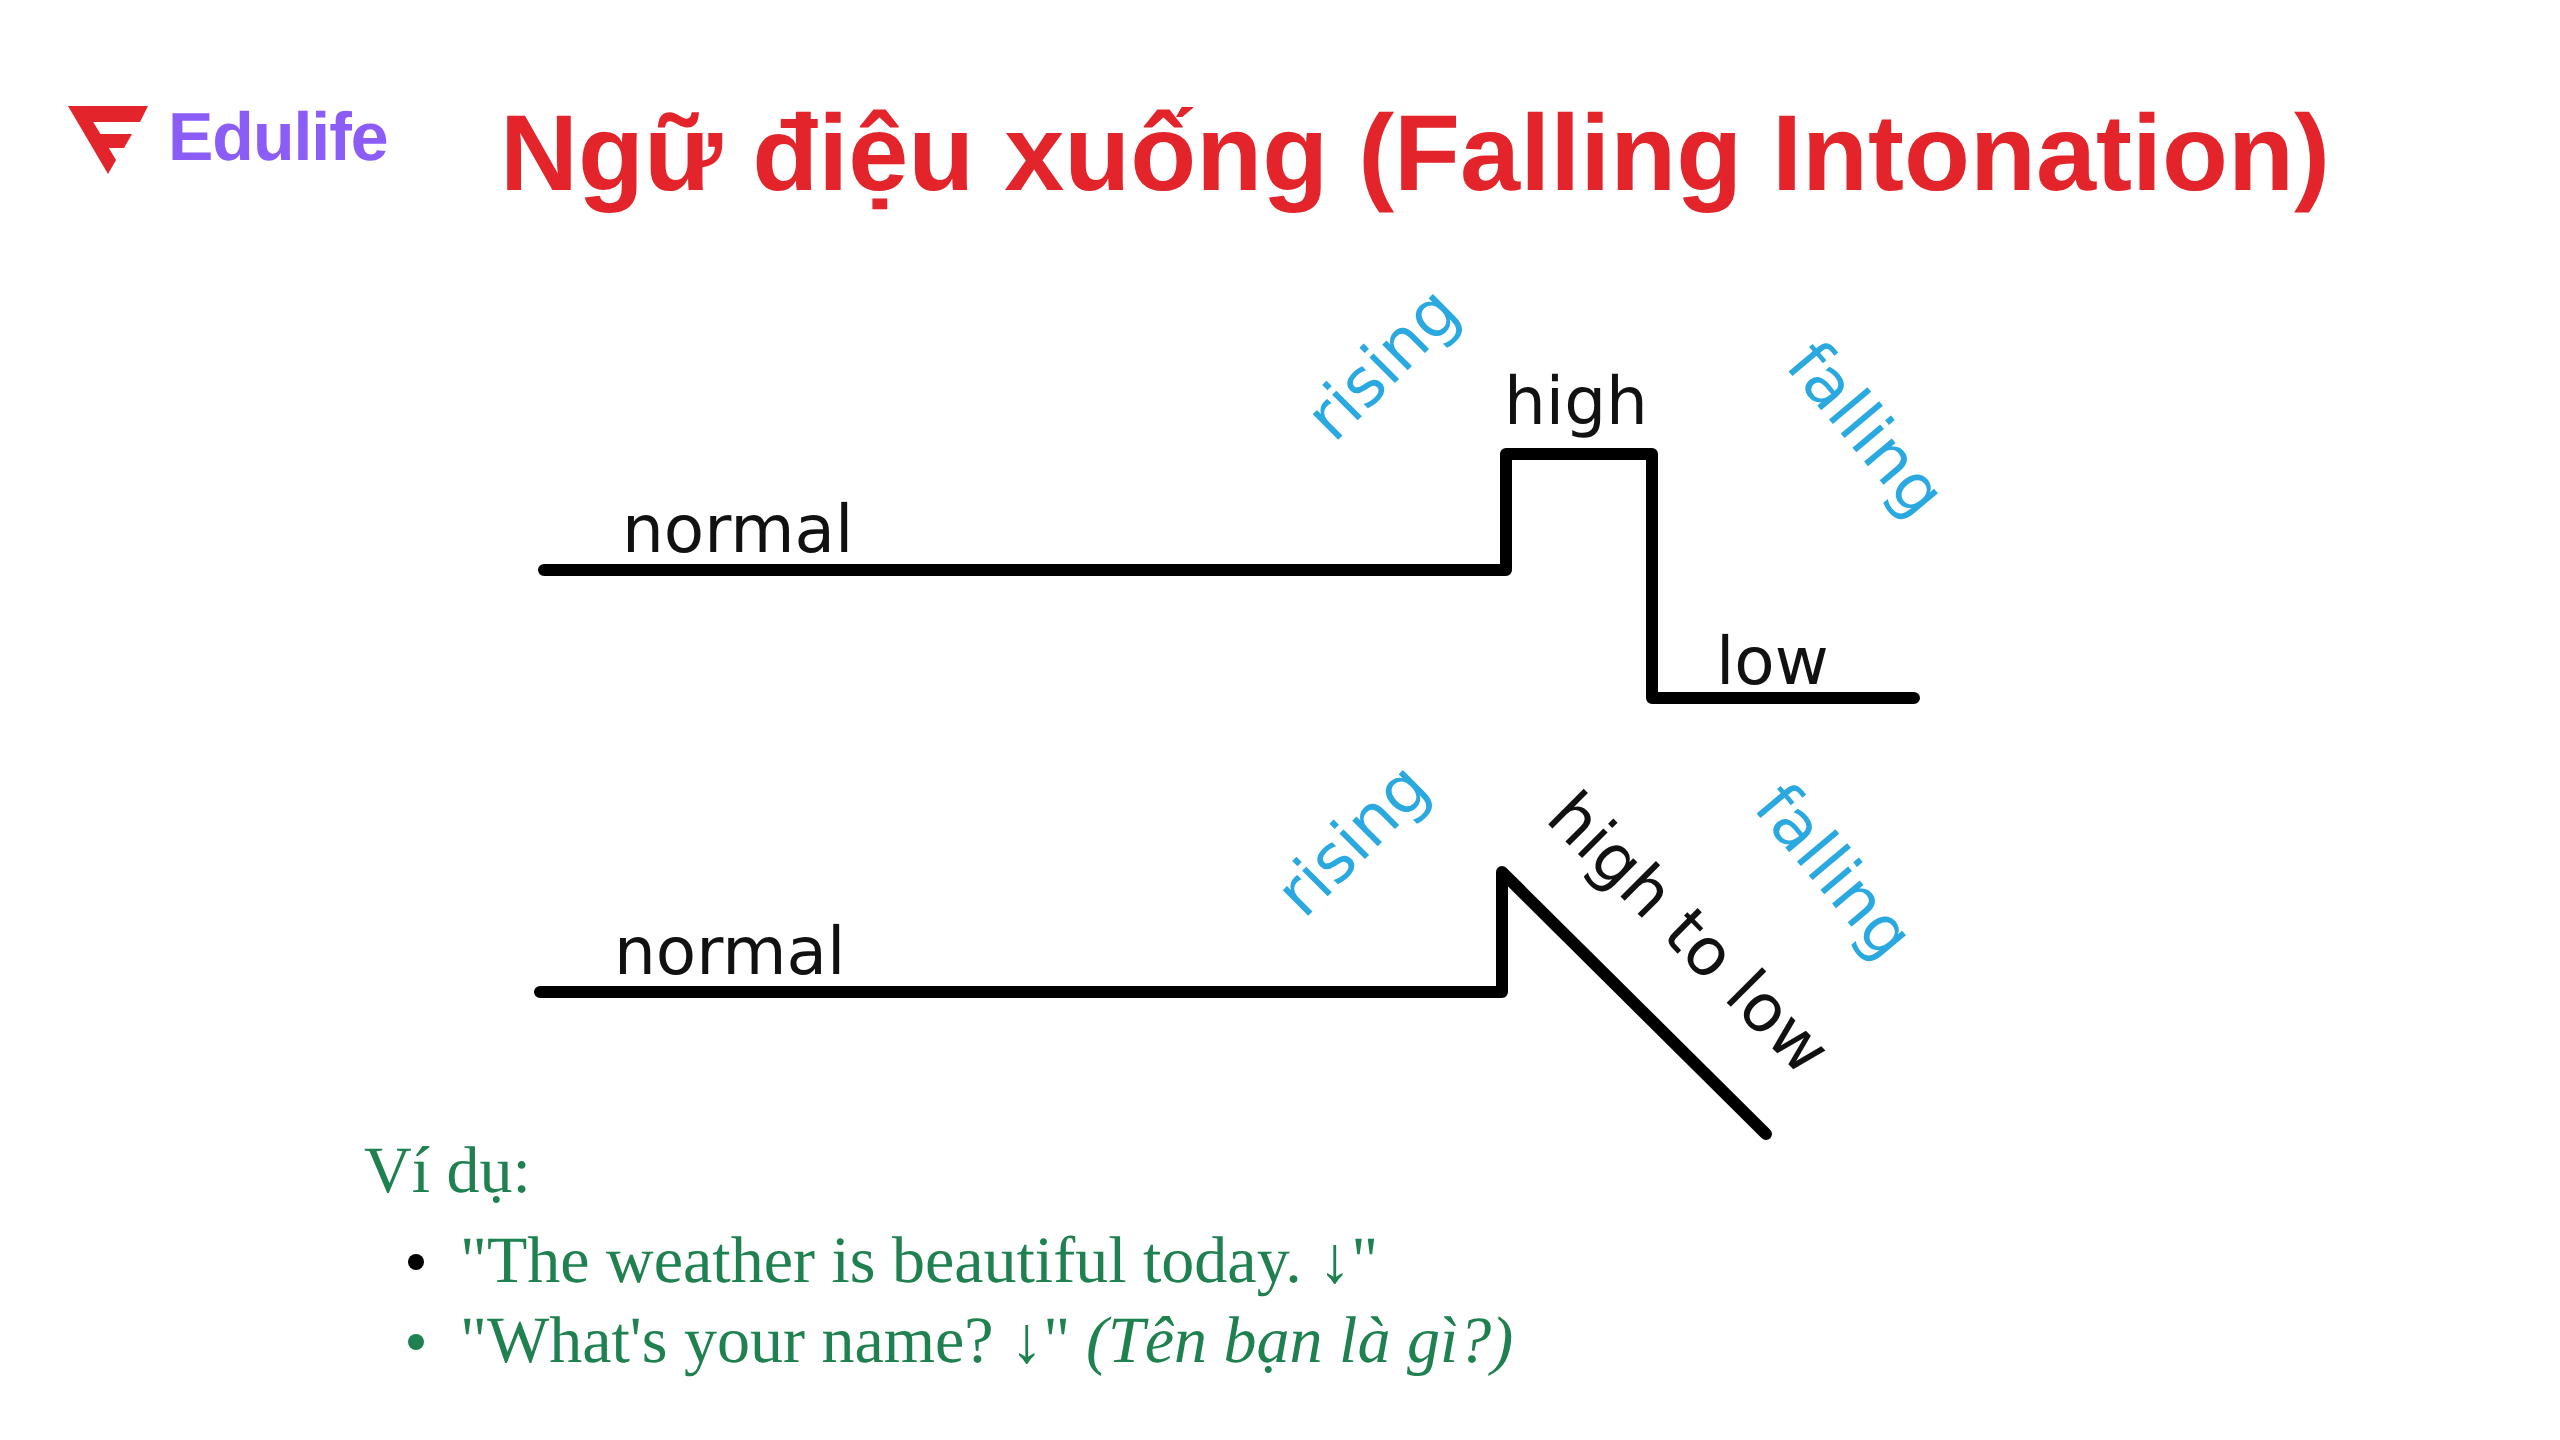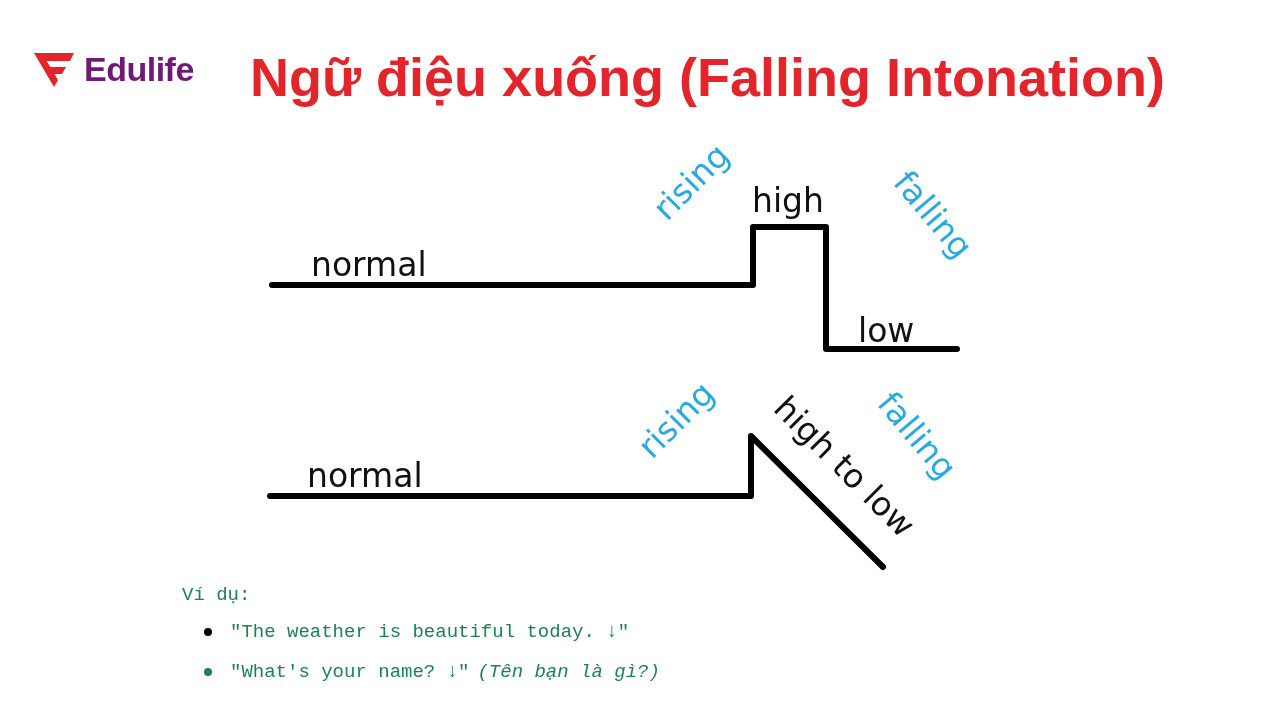--- a/index.html
+++ b/index.html
@@ -1,23 +1,23 @@
 <!DOCTYPE html>
 <html><head>
 <meta charset="utf-8">
 <style>
   html, body { margin: 0; padding: 0; }
   body { width: 1280px; height: 720px; background: #ffffff; position: relative; overflow: hidden; font-family: "DejaVu Sans", sans-serif; }
   .logo { position: absolute; left: 32px; top: 50px; display: flex; align-items: center; }
-  .logo-text { font-family: "Liberation Sans", sans-serif; font-weight: bold; font-size: 34px; color: #701a75; margin-left: 6px; letter-spacing: -0.5px; }
+  .logo-text { font-family: "Liberation Sans", sans-serif; font-weight: bold; font-size: 34px; color: #8b5cf6; margin-left: 6px; letter-spacing: -0.5px; }
   .title { position: absolute; left: 250px; top: 46px; font-family: "Liberation Sans", sans-serif; font-weight: bold; font-size: 54px; color: #e3242b; white-space: nowrap; }
   svg.diagram { position: absolute; left: 0; top: 0; }
   .lbl { font-family: "DejaVu Sans", sans-serif; font-size: 33px; fill: #111; }
   .blue { fill: #2aa9e0; }
-  .examples { position: absolute; left: 182px; top: 584px; color: #1f8150; font-family: Liberation Mono, monospace; font-size: 19px; }
+  .examples { position: absolute; left: 182px; top: 568px; color: #1f8150; font-family: Liberation Serif, serif; font-size: 33px; }
   .examples .head { margin-bottom: 6px; }
   .examples ul { list-style: none; margin: 0; padding: 0 0 0 22px; }
   .examples li { display: flex; align-items: center; height: 40px; white-space: nowrap; }
   .bullet { width: 8px; height: 8px; border-radius: 50%; margin-right: 18px; flex: none; }
   .vi { font-style: italic; margin-left: 8px; }
 </style>
 </head>
 <body>
 
 <div class="logo">

